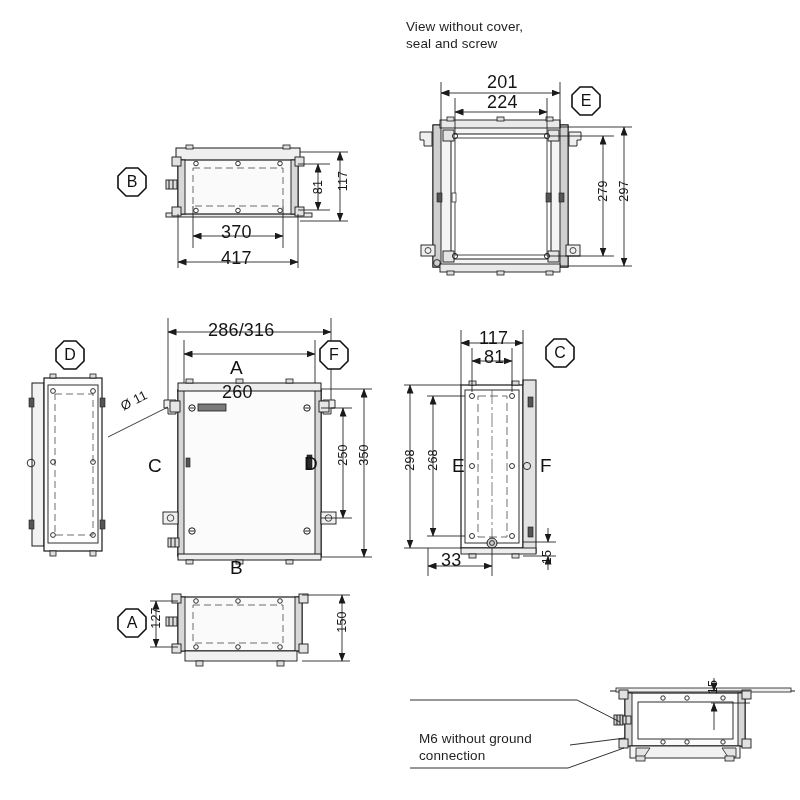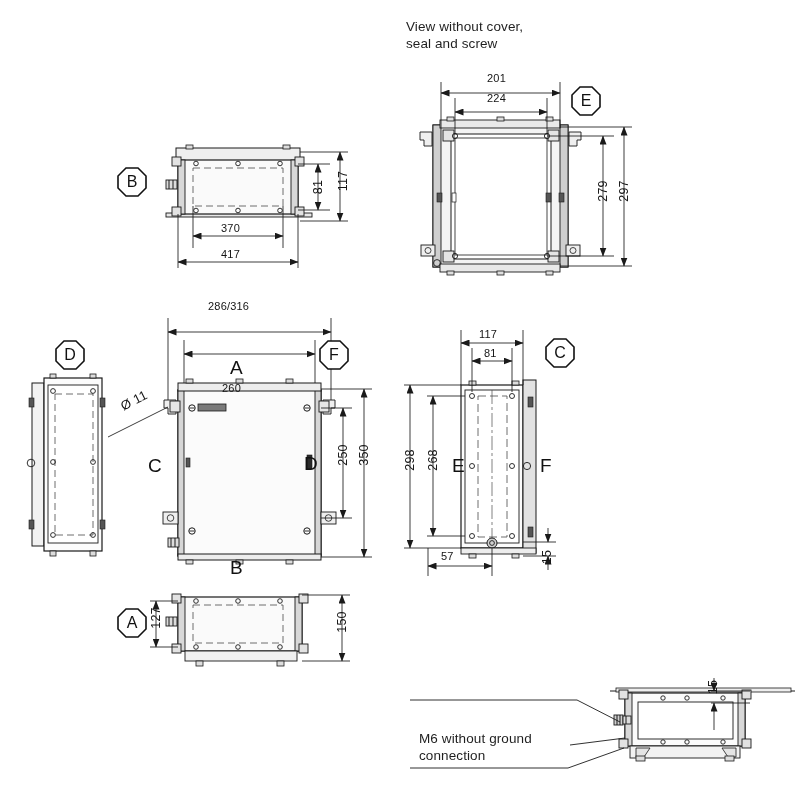--- a/index.html
+++ b/index.html
@@ -3,21 +3,21 @@
 <meta charset="utf-8">
 <title>Enclosure Technical Drawing</title>
 <style>
   html,body{margin:0;padding:0;background:#ffffff;}
   body{width:800px;height:800px;position:relative;overflow:hidden;
        font-family:"Liberation Sans","DejaVu Sans",sans-serif;color:#1a1a1a;}
   #stage{position:absolute;left:0;top:0;width:800px;height:800px;}
   svg{position:absolute;left:0;top:0;width:800px;height:800px;}
   .note{position:absolute;font-size:13.5px;line-height:17px;color:#1f1f1f;
         white-space:pre-line;letter-spacing:.1px;}
-  .dim{position:absolute;font-size:11px;color:#141414;letter-spacing:.2px;}
+  .dim{position:absolute;font-size:18px;color:#141414;letter-spacing:.2px;}
   .dimv{position:absolute;font-size:12.5px;color:#141414;letter-spacing:.2px;
         transform-origin:50% 50%;transform:rotate(-90deg);}
   .vlabel{position:absolute;font-size:19px;color:#111;}
   .oct{position:absolute;width:30px;height:30px;}
   .oct span{position:absolute;left:0;top:0;width:30px;height:30px;
             display:flex;align-items:center;justify-content:center;
             font-size:16px;color:#111;}
 </style>
 </head>
 <body>
@@ -403,38 +403,38 @@
   <div class="dimv" style="left:590px;top:184px;width:26px;text-align:center;">279</div>
   <div class="dimv" style="left:611px;top:184px;width:26px;text-align:center;">297</div>
 
   <div class="oct" style="left:55px;top:340px;">
     <span>D</span>
     </div>
 
   <div class="oct" style="left:319px;top:340px;">
     <span>F</span>
     </div>
-  <div class="dim" style="left:208px;top:300px;">286/316</div>
+  <div class="dim" style="left:208px;top:320px;">286/316</div>
   <div class="dim" style="left:222px;top:338px;margin-top:44px;">260</div>
   <div class="dimv" style="left:330px;top:448px;width:26px;text-align:center;">250</div>
   <div class="dimv" style="left:351px;top:448px;width:26px;text-align:center;">350</div>
   <div class="vlabel" style="left:230px;top:357px;">A</div>
   <div class="vlabel" style="left:230px;top:557px;">B</div>
   <div class="vlabel" style="left:148px;top:455px;">C</div>
   <div class="vlabel" style="left:304px;top:453px;">D</div>
   <div class="dim" style="left:118px;top:400px;transform:rotate(-27deg);transform-origin:0 0;font-size:13px;">Ø 11</div>
 
   <div class="oct" style="left:545px;top:338px;">
     <span>C</span>
     </div>
   <div class="dim" style="left:479px;top:328px;">117</div>
   <div class="dim" style="left:484px;top:347px;">81</div>
   <div class="dimv" style="left:397px;top:453px;width:26px;text-align:center;">298</div>
   <div class="dimv" style="left:420px;top:453px;width:26px;text-align:center;">268</div>
-  <div class="dim" style="left:441px;top:550px;">57</div>
+  <div class="dim" style="left:441px;top:550px;">33</div>
   <div class="dimv" style="left:534px;top:550px;width:26px;text-align:center;">15</div>
   <div class="vlabel" style="left:452px;top:455px;">E</div>
   <div class="vlabel" style="left:540px;top:455px;">F</div>
 
   <div class="oct" style="left:117px;top:608px;">
     <span>A</span>
     </div>
   <div class="dimv" style="left:143px;top:611px;width:26px;text-align:center;">127</div>
   <div class="dimv" style="left:329px;top:615px;width:26px;text-align:center;">150</div>
 

